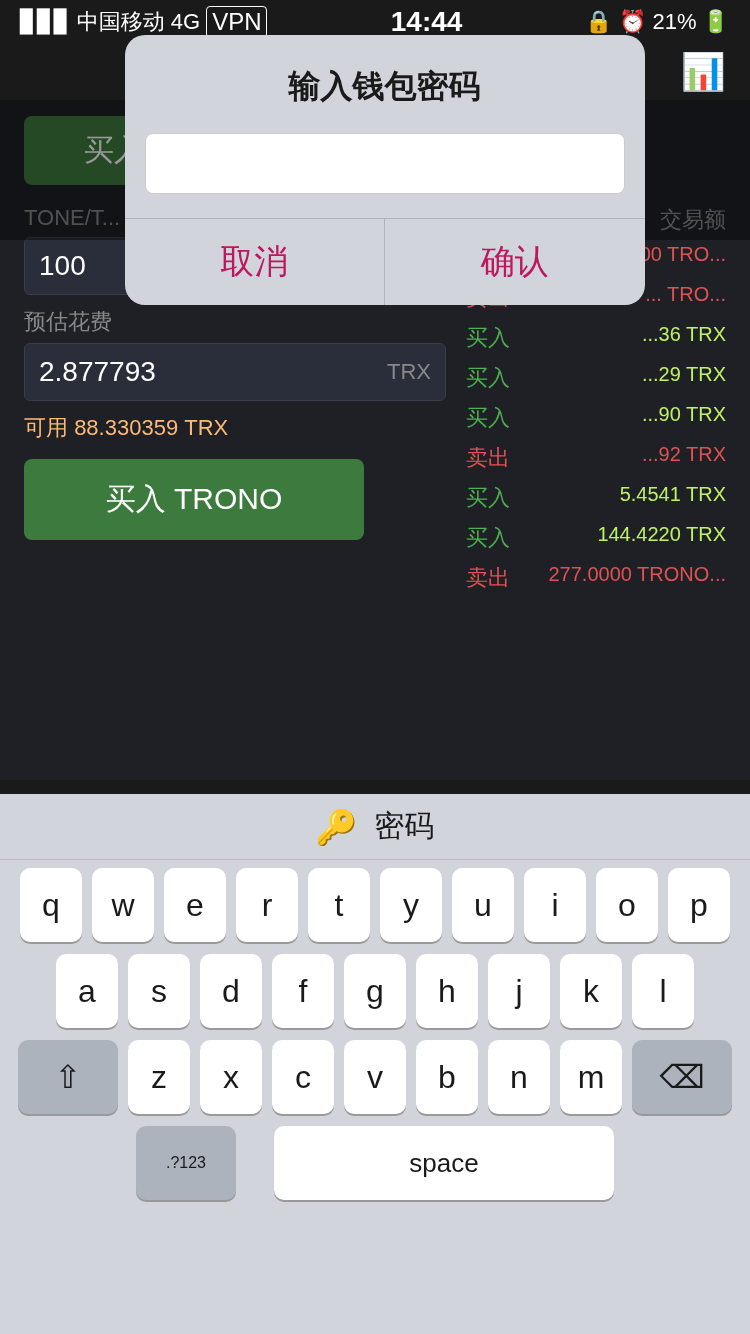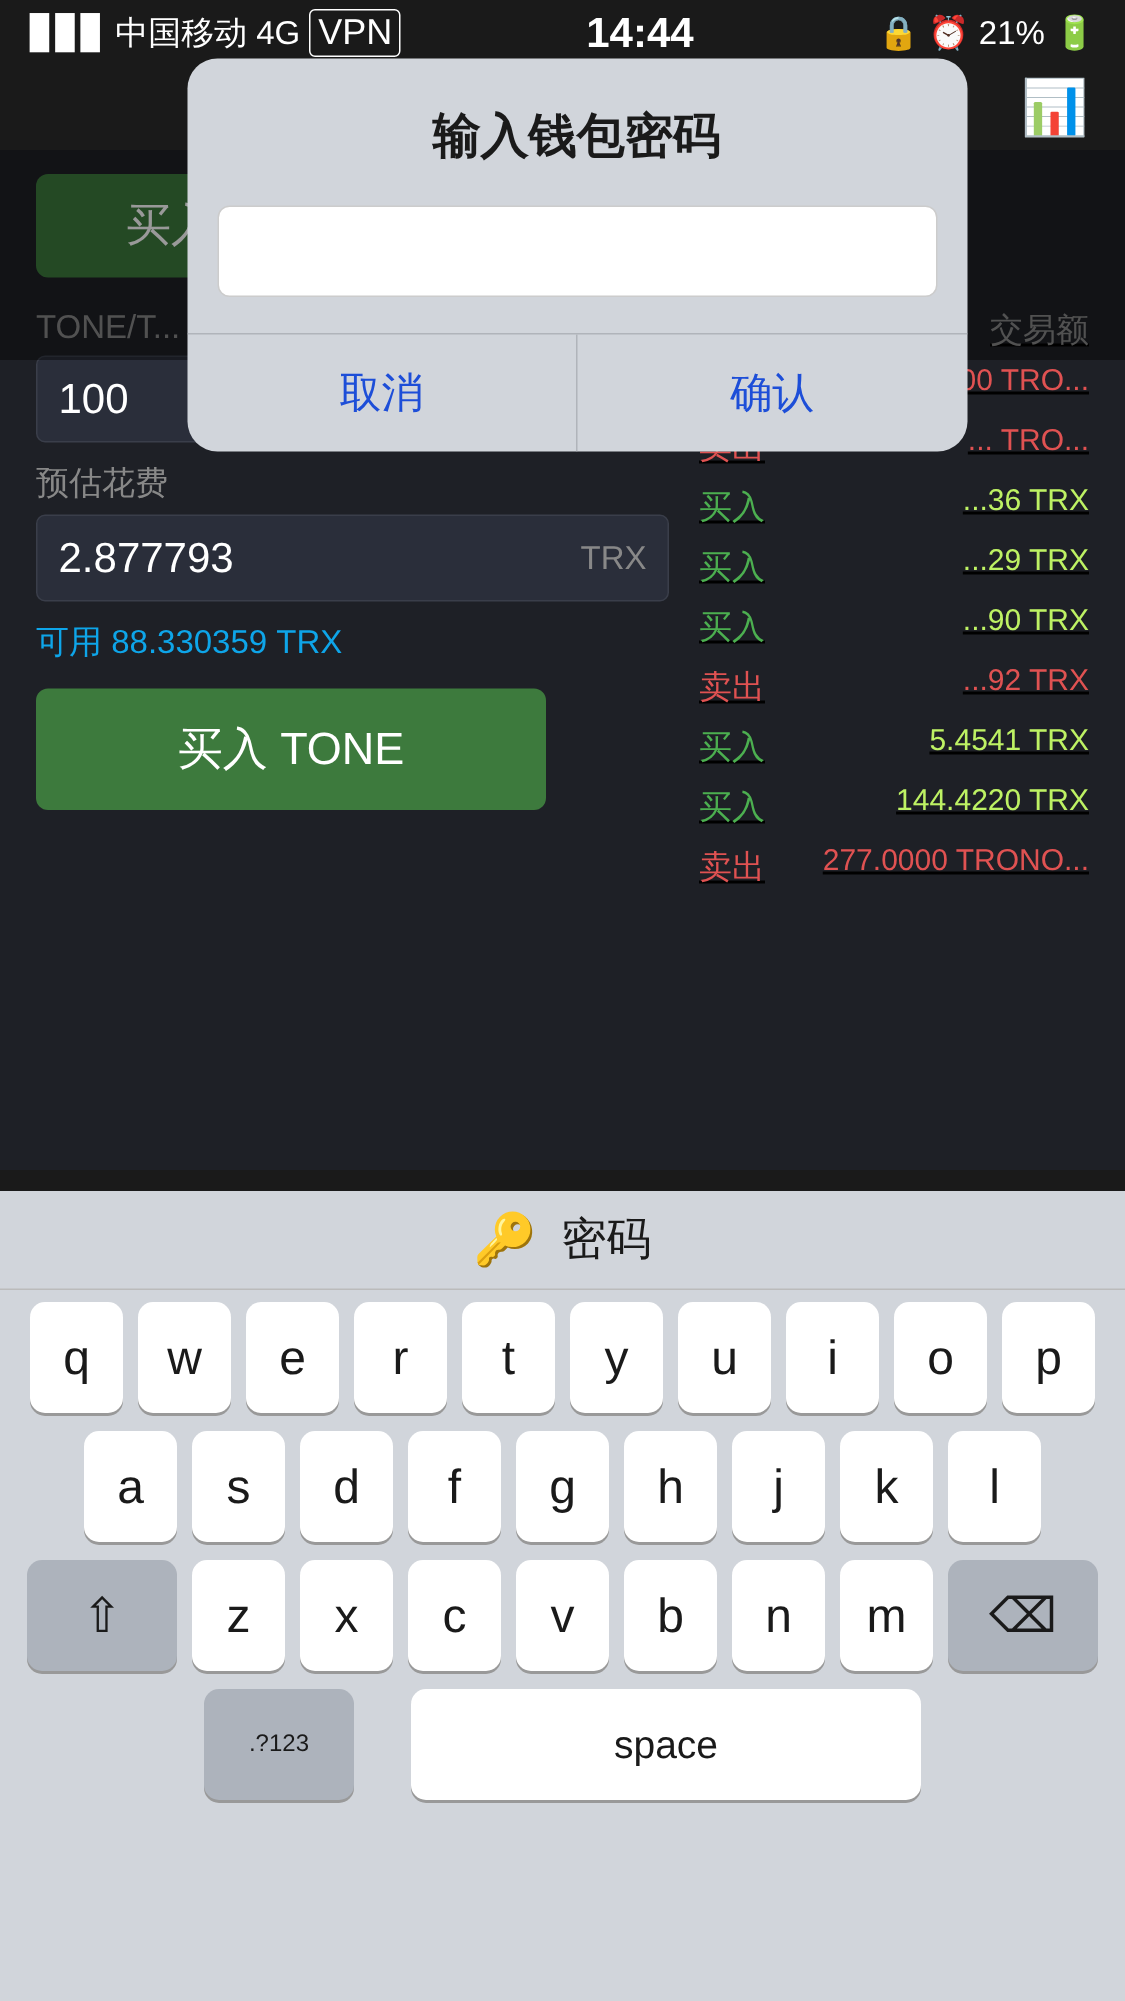--- a/index.html
+++ b/index.html
@@ -93,21 +93,20 @@
     .main-content {
       display: flex;
       gap: 20px;
     }
     .left-form {
       flex: 1;
     }
     .right-trades {
       width: 260px;
       font-size: 22px;
-      text-decoration: underline;
     }
     .right-trades .trade-header {
       display: flex;
       justify-content: space-between;
       color: #888;
       margin-bottom: 8px;
       font-size: 22px;
     }
     .right-trades .trade-row {
       display: flex;
@@ -136,21 +135,21 @@
       margin-bottom: 12px;
       display: flex;
       align-items: center;
       justify-content: space-between;
     }
     .field-unit {
       color: #888;
       font-size: 22px;
     }
     .available-text {
-      color: #0ea5e9;
+      color: #fdba74;
       font-size: 22px;
       margin-bottom: 16px;
     }
     .buy-btn {
       background: #3d7a3d;
       color: white;
       font-size: 30px;
       font-weight: 500;
       width: 340px;
       padding: 20px;
@@ -198,22 +197,22 @@
       outline: none;
     }
     .dialog-buttons {
       display: flex;
       border-top: 1px solid #b0b4ba;
     }
     .dialog-btn {
       flex: 1;
       padding: 20px;
       text-align: center;
-      font-size: 28px;
-      color: #1d4ed8;
+      font-size: 34px;
+      color: #be185d;
       background: none;
       border: none;
       cursor: pointer;
     }
     .dialog-btn:first-child {
       border-right: 1px solid #b0b4ba;
     }
 
     
     .keyboard-area {
@@ -330,21 +329,21 @@
       <div class="field-label">预估花费</div>
       <div class="field-input">
         <span>2.877793</span>
         <span class="field-unit">TRX</span>
       </div>
 
       <div class="available-text">
         <span>可用</span>&nbsp;<span>88.330359 TRX</span>
       </div>
 
-      <button class="buy-btn">买入 TONE</button>
+      <button class="buy-btn">买入 TRONO</button>
     </div>
 
     <div class="right-trades">
       <div class="trade-header">
         <span>方向</span>
         <span>交易额</span>
       </div>
 
       <div class="trade-row">
         <span class="trade-dir-sell">卖出</span>

